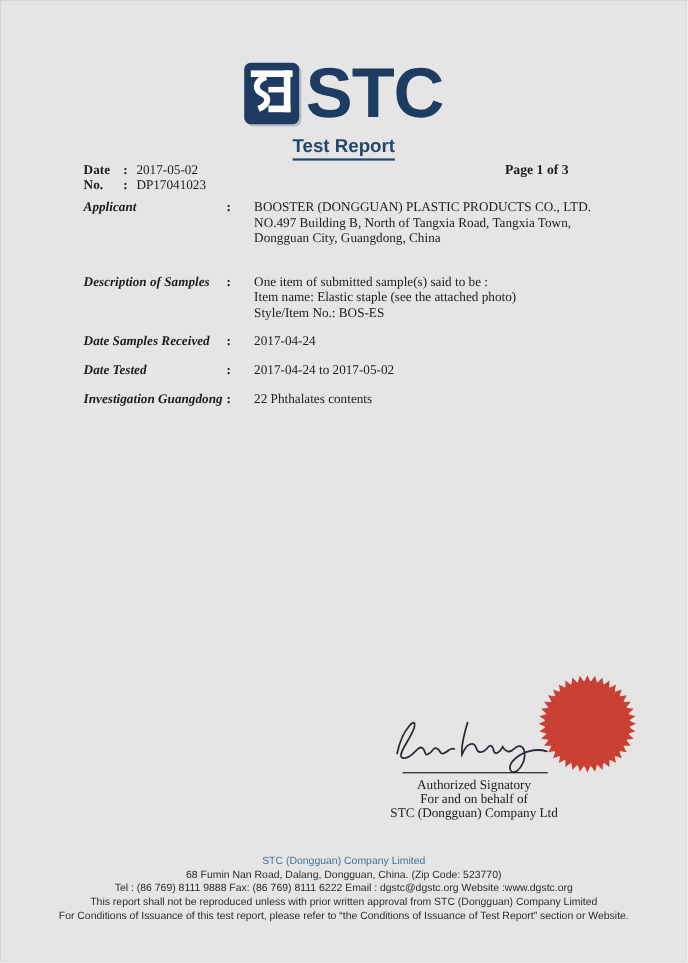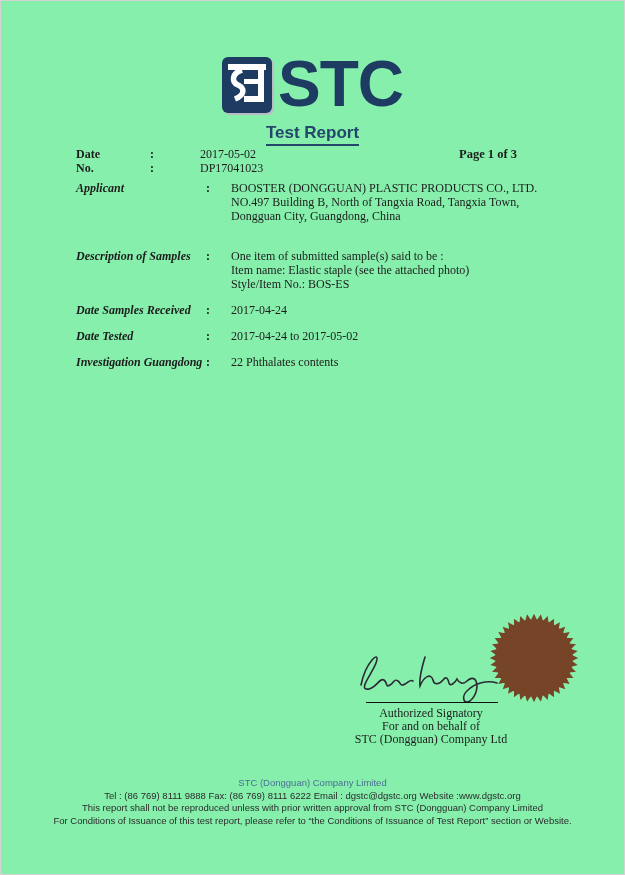--- a/index.html
+++ b/index.html
@@ -1,18 +1,18 @@
 <!DOCTYPE html>
 <html><head>
 <meta charset="utf-8">
 <style>
   * { margin:0; padding:0; box-sizing:border-box; }
   html,body { background:#fff; }
   .page {
-    position:relative; width:625px; height:875px; background:#86efac;
+    position:relative; width:625px; height:875px; background:#e5e5e5;
     border:1px solid #d4d4d4; overflow:hidden;
     font-family:"Liberation Serif", serif; color:#1c1c1c;
   }
   
   .logo-wrap { position:absolute; top:52px; left:0; width:100%; }
   .logo-inner { display:flex; justify-content:center; align-items:flex-start; }
   .logo-tile {
     width:50px; height:56px; background:#1e3c61; border-radius:6px;
     box-shadow:2px 2px 0 #b9bec6; position:relative; margin-top:4px;
   }
@@ -22,21 +22,21 @@
     margin-left:6px;
   }
   .title-wrap { position:absolute; top:122px; left:0; width:100%; text-align:center; }
   .title {
     display:inline-block; font-family:"Liberation Sans", sans-serif;
     font-weight:bold; font-size:17px; color:#24466b;
     border-bottom:2px solid #24466b; padding-bottom:1px;
   }
   
   .meta { position:absolute; top:146px; left:75px; font-size:12px; line-height:14px; }
-  .meta-row { display:flex;gap:38px; }
+  .meta-row { display:flex; }
   .meta-label { font-weight:bold; width:36px; }
   .meta-colon { font-weight:bold; width:12px; text-align:left; }
   .page-no { position:absolute; top:146px; left:458px; font-weight:bold; font-size:12.5px; }
   
   .fields { position:absolute; top:180px; left:75px; width:490px; font-size:12px; }
   .field-row { display:flex; margin-bottom:12px; }
   .field-label { width:130px; font-weight:bold; white-space:nowrap; line-height:14px;font-style:italic; }
   .field-colon { width:25px; font-weight:bold; line-height:14px; }
   .field-value { flex:1; line-height:14px; }
   .vline { min-height:14px; }
@@ -172,18 +172,19 @@
   </svg>
 
   <div class="sig-block">
     <div>Authorized Signatory</div>
     <div>For and on behalf of</div>
     <div>STC (Dongguan) Company Ltd</div>
   </div>
 
   <div class="footer">
     <div class="co-name">STC (Dongguan) Company Limited</div>
+    <div>68 Fumin Nan Road, Dalang, Dongguan, China. (Zip Code: 523770)</div>
     <div>Tel : (86 769) 8111 9888  Fax: (86 769) 8111 6222  Email : dgstc@dgstc.org  Website :www.dgstc.org</div>
     <div>This report shall not be reproduced unless with prior written approval from STC (Dongguan) Company Limited</div>
     <div>For Conditions of Issuance of this test report, please refer to “the Conditions of Issuance of Test Report” section or Website.</div>
   </div>
 
 </div>
 
 </body></html>

